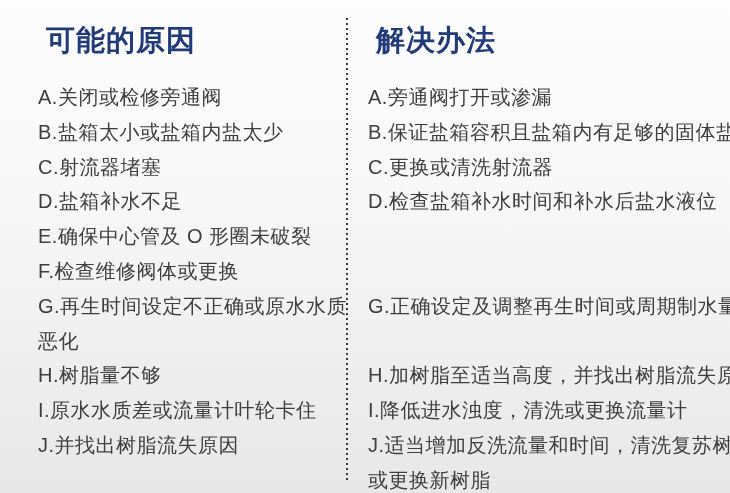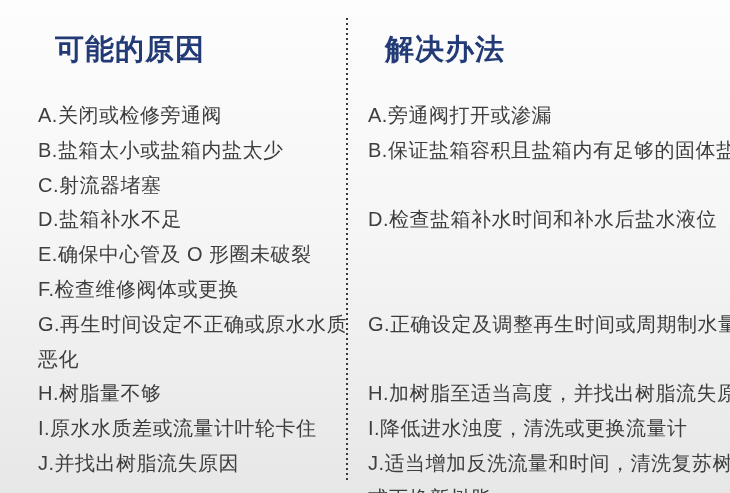--- a/index.html
+++ b/index.html
@@ -31,21 +31,21 @@
   }
   .grid-row {
     display: grid;
     grid-template-columns: 308px 362px;
     column-gap: 22px;
     padding-left: 38px;
     box-sizing: border-box;
   }
   .header-row { margin-bottom: 15px; }
   .col-header {
-    margin: 17px;
+    margin: 8px;
     font-size: 29px;
     line-height: 34px;
     font-weight: bold;
     color: #223a76;
     letter-spacing: 1px;
     white-space: nowrap;
   }
   .cell { min-width: 0; }
   .line {
     font-size: 20px;
@@ -82,20 +82,23 @@
         <div class="line">B.盐箱太小或盐箱内盐太少</div>
       </div>
       <div class="cell">
         <div class="line">B.保证盐箱容积且盐箱内有足够的固体盐</div>
       </div>
     </div>
 
     <div class="grid-row">
       <div class="cell">
         <div class="line">C.射流器堵塞</div>
+      </div>
+      <div class="cell">
+        <div class="line">C.更换或清洗射流器</div>
       </div>
     </div>
 
     <div class="grid-row">
       <div class="cell">
         <div class="line">D.盐箱补水不足</div>
       </div>
       <div class="cell">
         <div class="line">D.检查盐箱补水时间和补水后盐水液位</div>
       </div>

